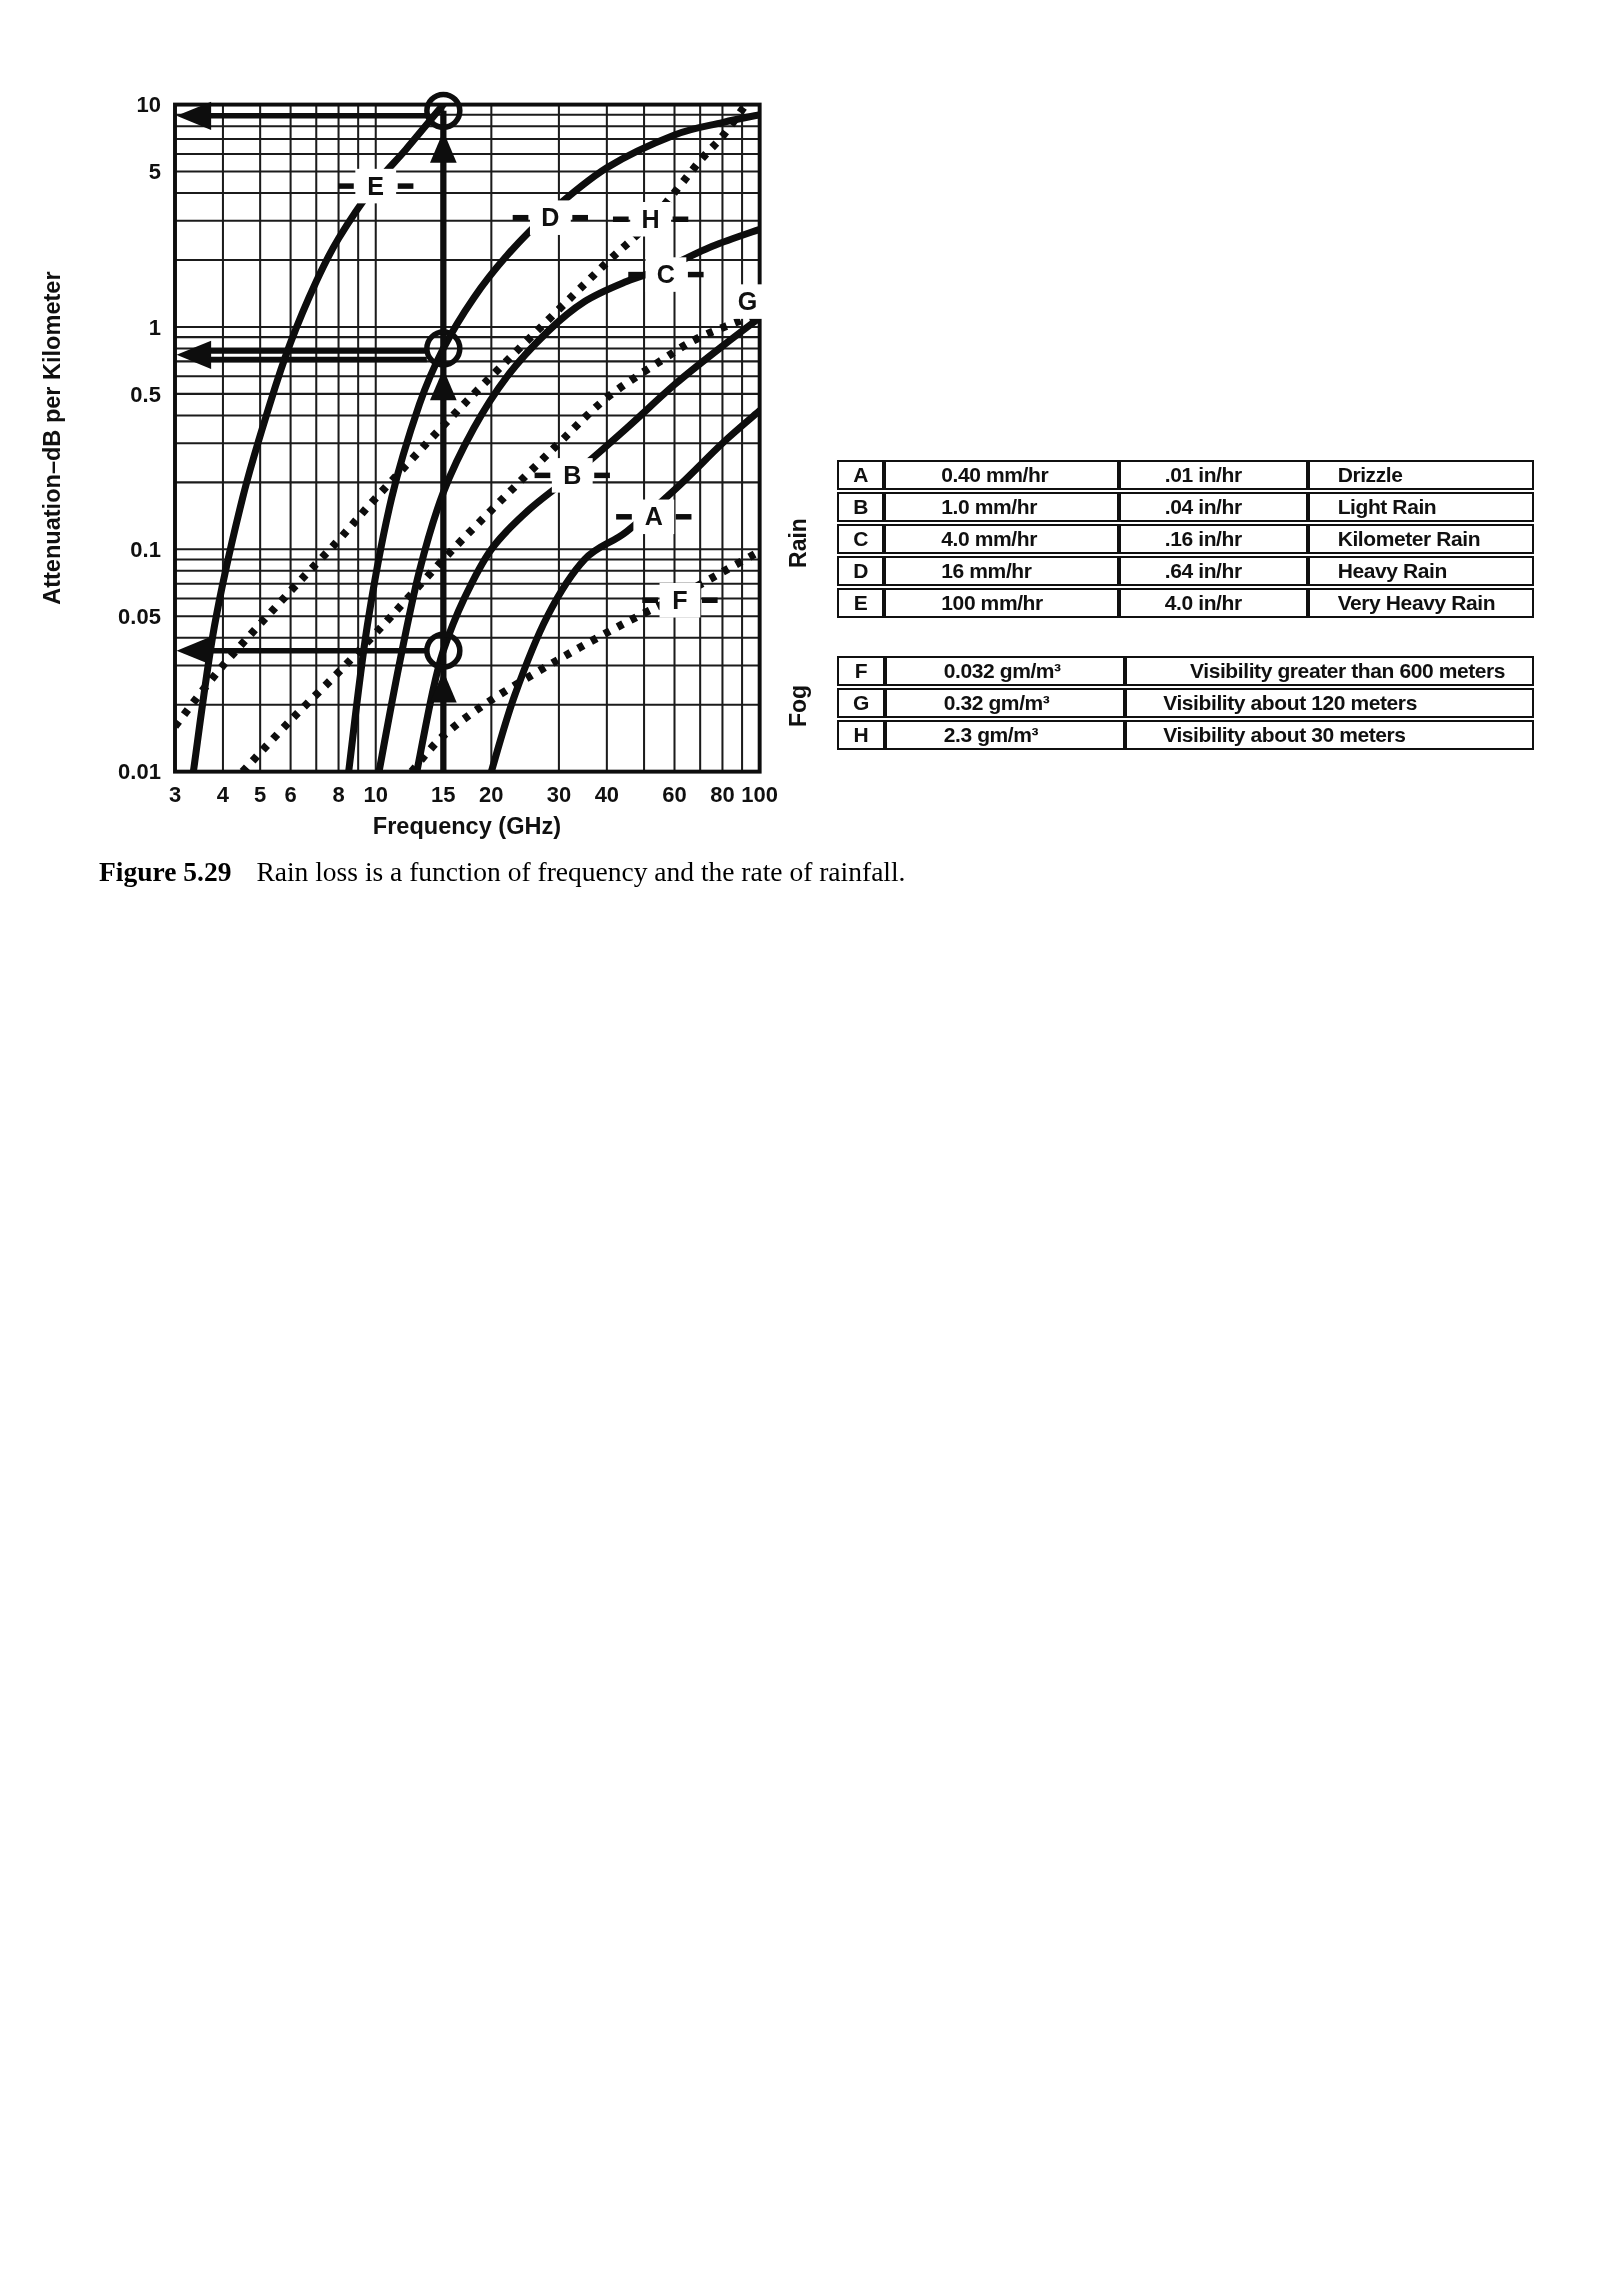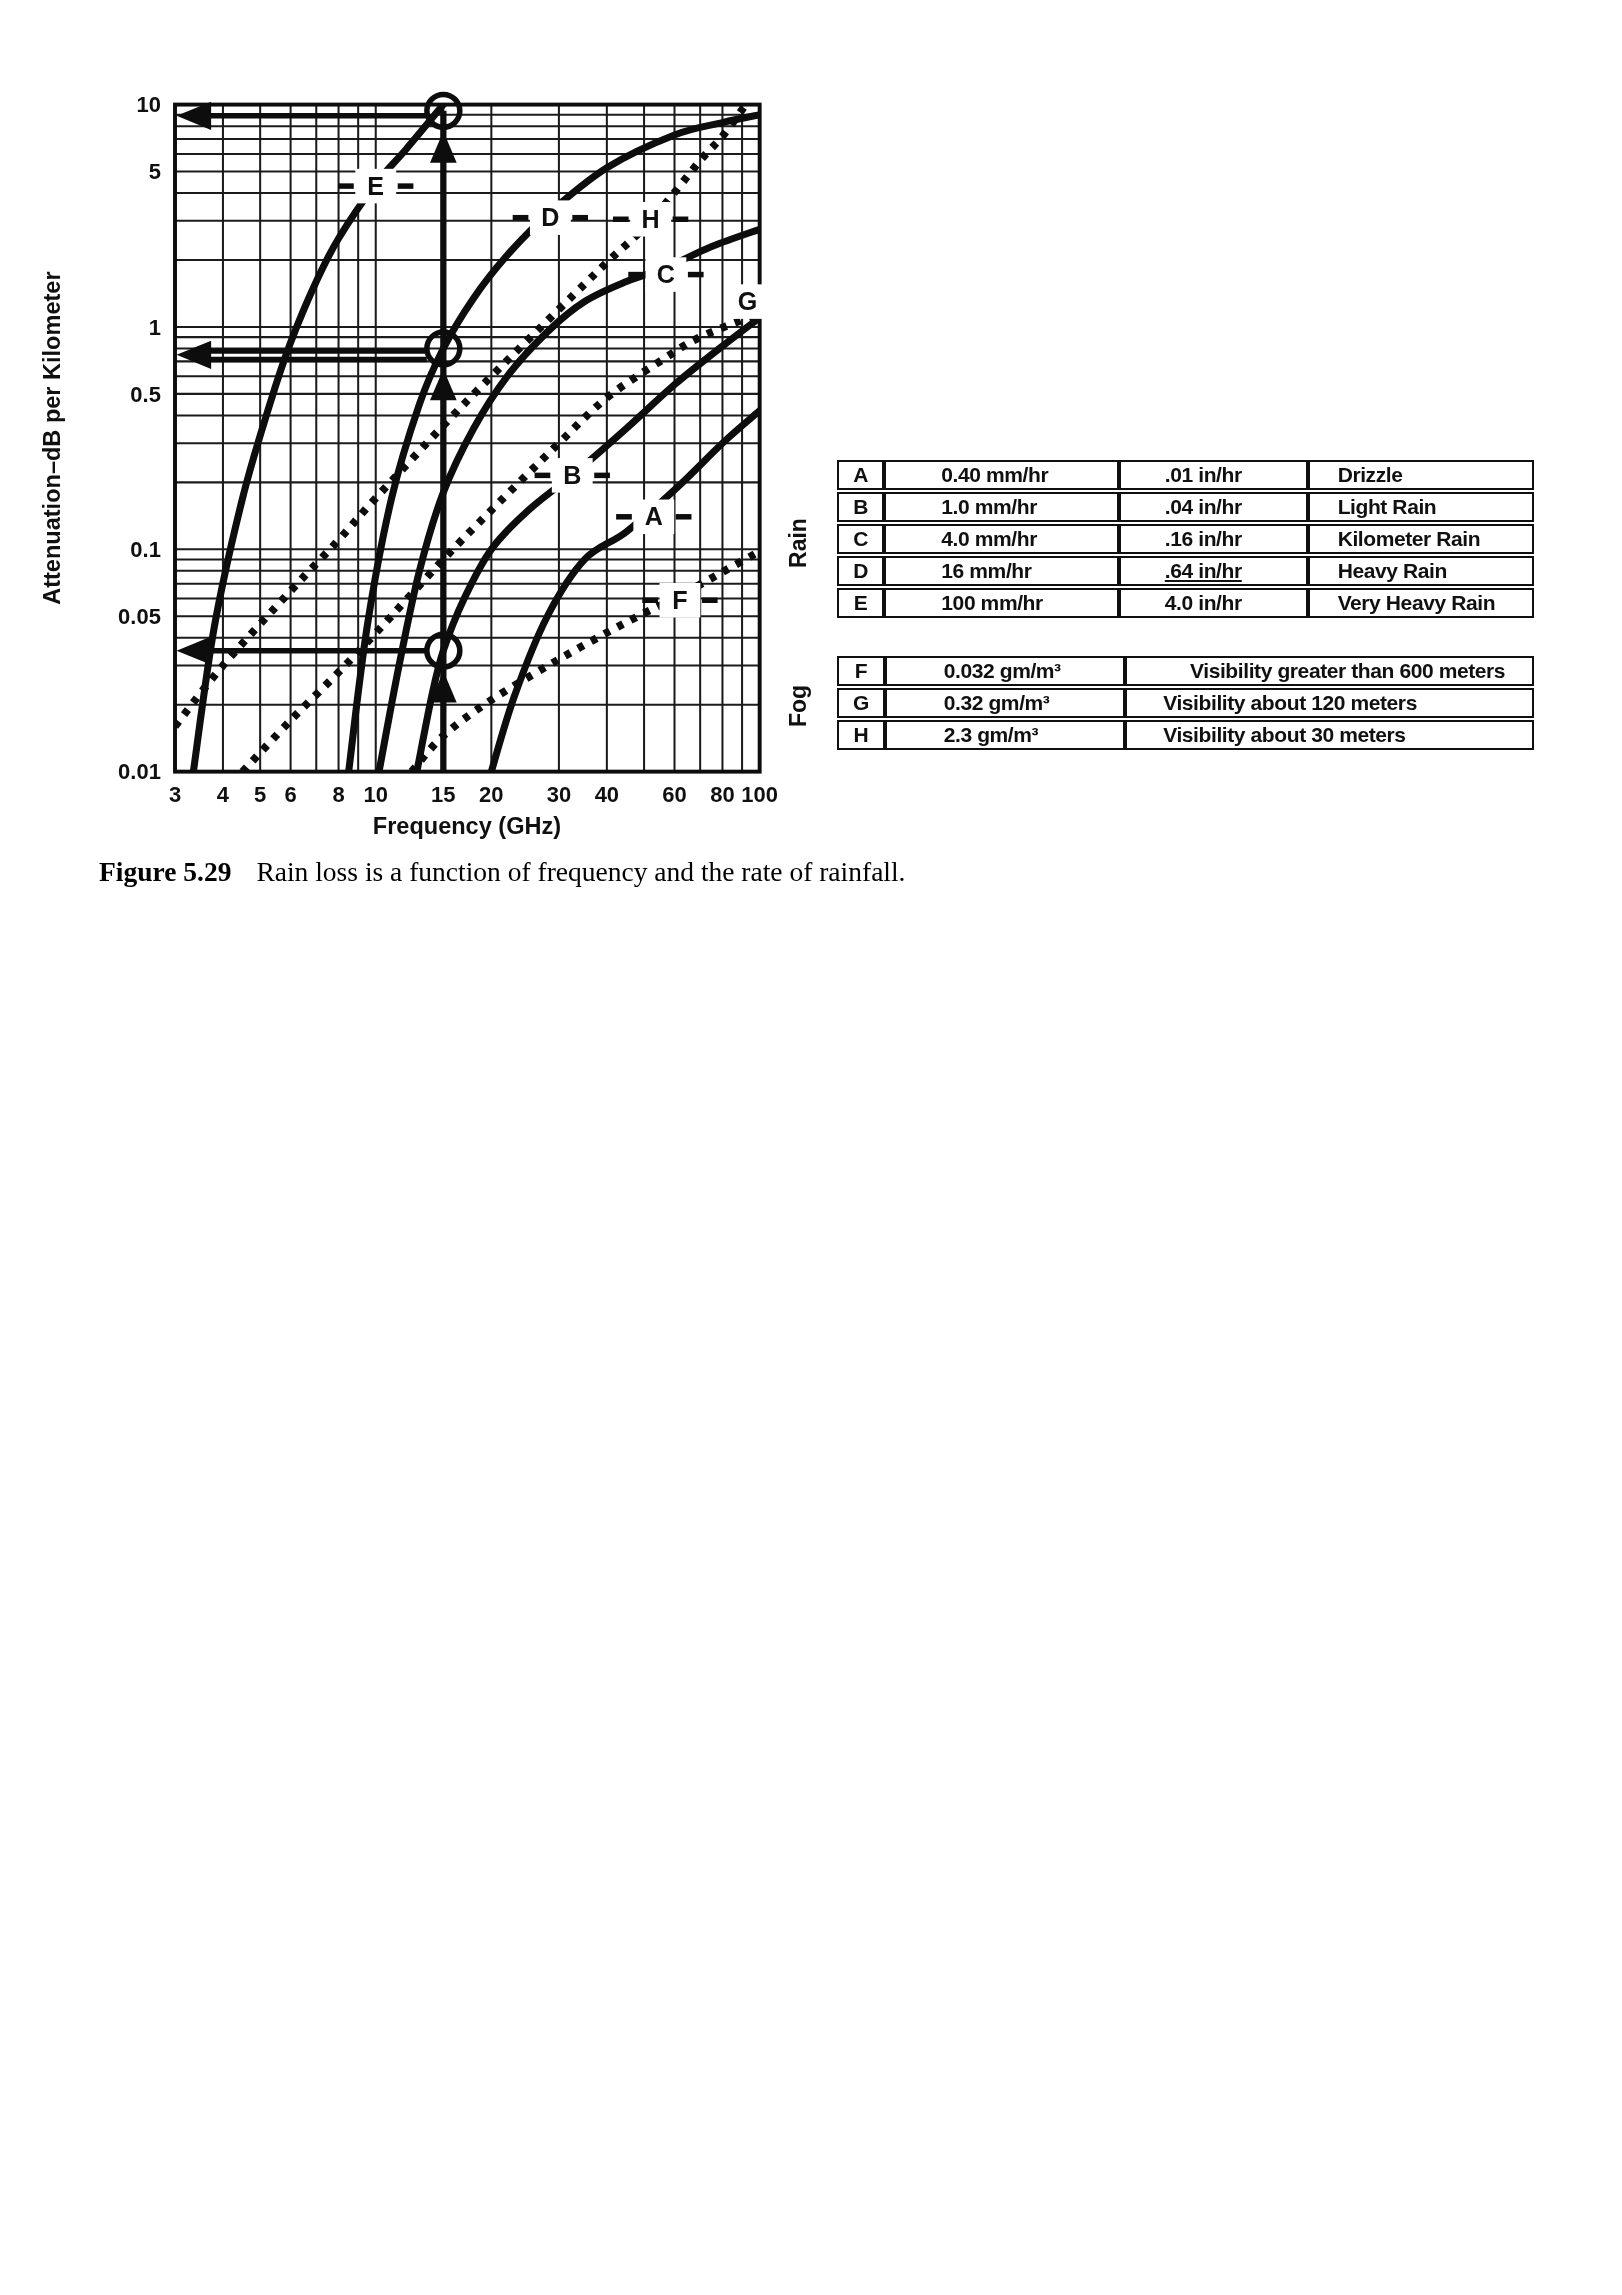--- a/index.html
+++ b/index.html
@@ -189,21 +189,21 @@
           </tr>
           <tr>
             <td style="width: 64px; text-align: center;">C</td>
             <td style="width: 225px; padding-left: 55px;">4.0 mm/hr</td>
             <td style="width: 187px; padding-left: 44px;">.16 in/hr</td>
             <td style="width: 221px; padding-left: 28px;">Kilometer Rain</td>
           </tr>
           <tr>
             <td style="width: 64px; text-align: center;">D</td>
             <td style="width: 225px; padding-left: 55px;">16 mm/hr</td>
-            <td style="width: 187px; padding-left: 44px; text-decoration: underline;">.64 in/hr</td>
+            <td style="width: 187px; padding-left: 44px;">.64 in/hr</td>
             <td style="width: 221px; padding-left: 28px; margin-top: 36px;">Heavy Rain</td>
           </tr>
           <tr>
             <td style="width: 64px; text-align: center;">E</td>
             <td style="width: 225px; padding-left: 55px;">100 mm/hr</td>
             <td style="width: 187px; padding-left: 44px;">4.0 in/hr</td>
             <td style="width: 221px; padding-left: 28px;">Very Heavy Rain</td>
           </tr>
         </tbody>
       </table>

